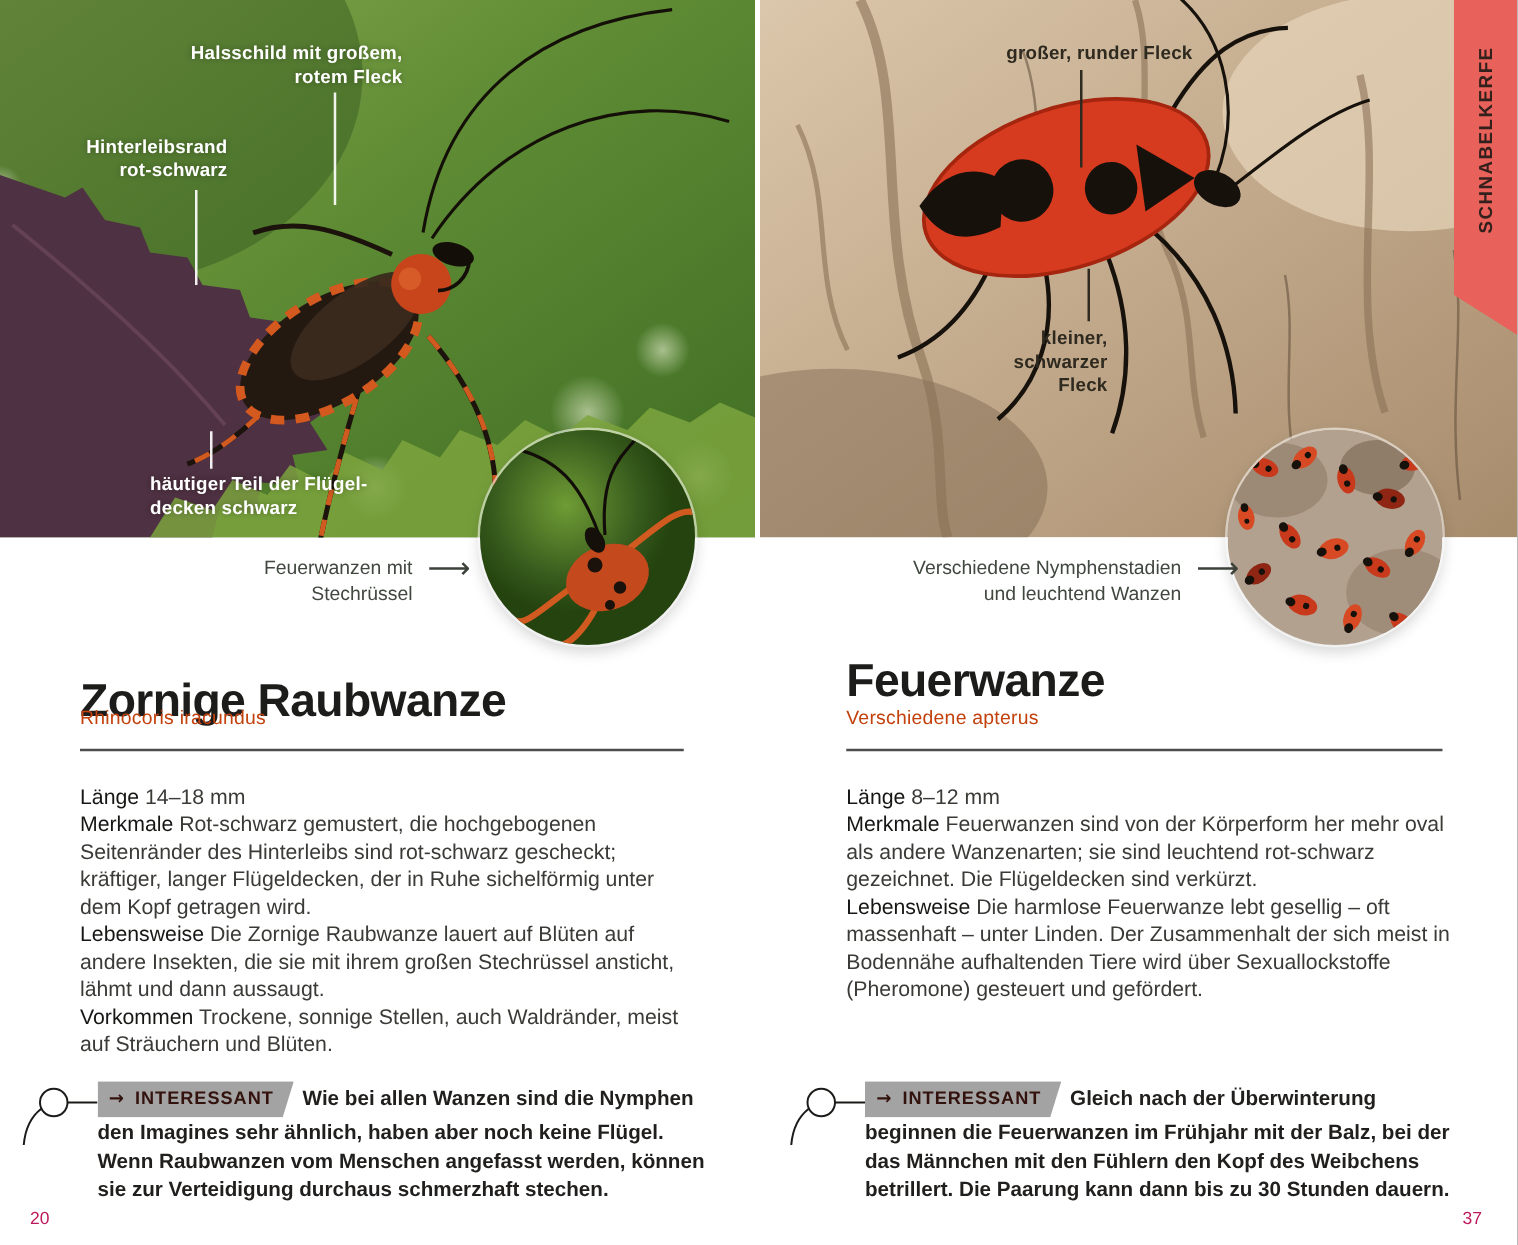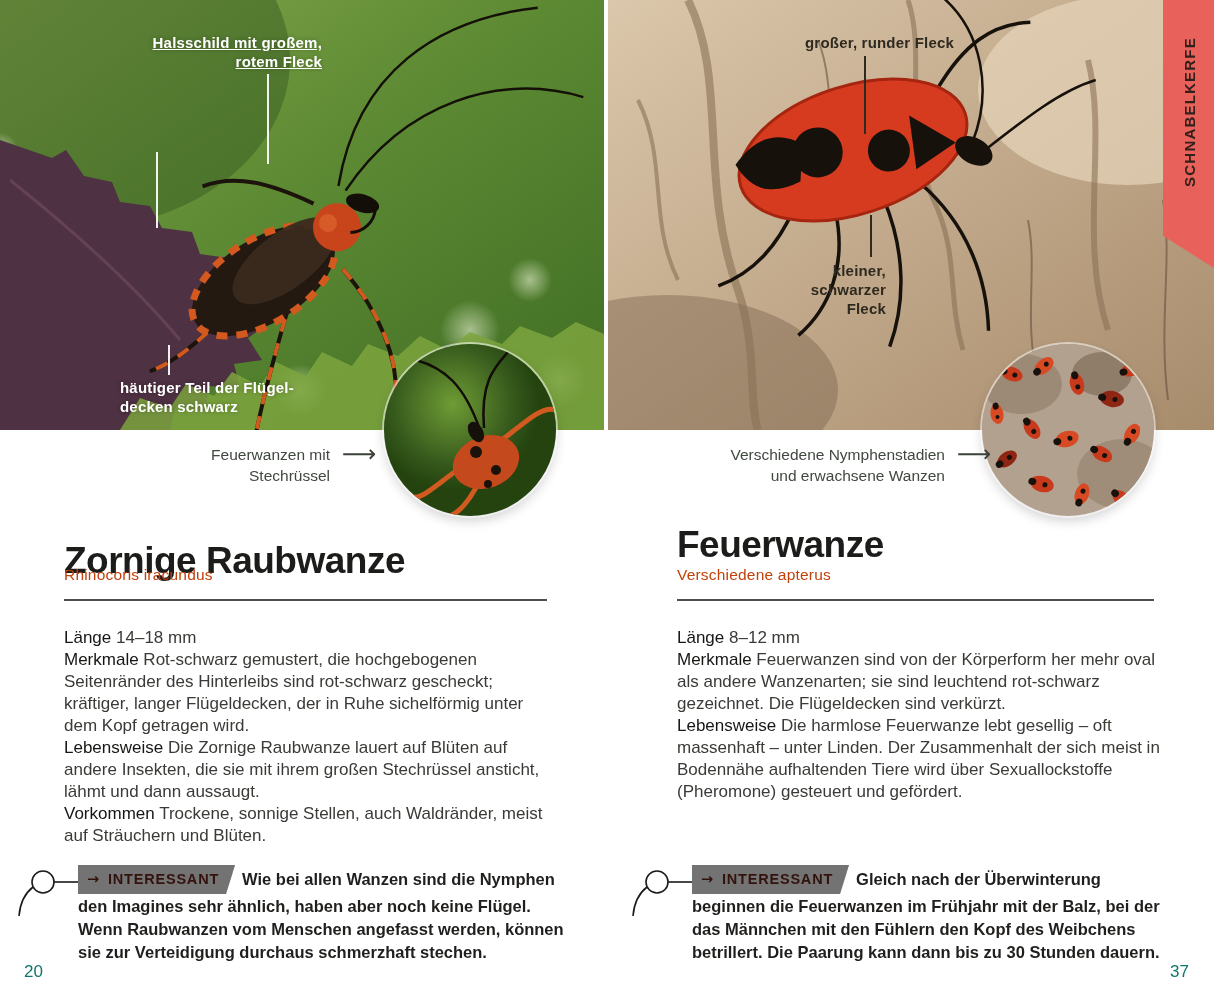--- a/index.html
+++ b/index.html
@@ -22,30 +22,30 @@
   .cap-right{text-align:right;}
   .cap-arrow{position:absolute;color:#3c423a;font-size:24px;font-family:"DejaVu Sans",sans-serif;}
   .title{position:absolute;font-size:37px;font-weight:800;letter-spacing:-.5px;color:#1c1c1a;}
   .subtitle{position:absolute;font-size:15.5px;color:#c2410c;letter-spacing:.2px;}
   .rule{position:absolute;height:2px;background:#4d4d4b;}
   .body-col{position:absolute;top:627px;font-size:17px;line-height:22px;color:#3a3a37;}
   .body-col p{margin:0;}
   .body-col b{color:#161614;font-weight:400;}
   .interessant{position:absolute;top:866px;font-size:16.5px;line-height:23px;font-weight:700;color:#201f1d;}
   .interessant p{margin:0;}
-  .badge{display:inline-block;background:#737373;color:#33120d;font-size:14.5px;font-weight:800;
+  .badge{display:inline-block;background:#a3a3a3;color:#33120d;font-size:14.5px;font-weight:800;
          letter-spacing:.8px;padding:3px 16px 3px 9px;margin-right:7px;position:relative;top:-1px;
          clip-path:polygon(0 0,100% 0,calc(100% - 9px) 100%,0 100%);}
   .badge .arr{margin-right:8px;font-family:"DejaVu Sans",sans-serif;font-weight:700;}
   .squiggle{position:absolute;}
   .tab{position:absolute;right:0;top:0;width:51px;height:268px;background:#e8615a;
        clip-path:polygon(0 0,100% 0,100% 100%,0 88%);}
   .tab span{position:absolute;left:50%;top:112px;transform:translate(-50%,-50%) rotate(-90deg);
             white-space:nowrap;font-size:15px;font-weight:700;letter-spacing:1.2px;color:#33201c;}
-  .pagenum{position:absolute;bottom:14px;font-size:17px;color:#0f766e;}
+  .pagenum{position:absolute;bottom:14px;font-size:14px;color:#be185d;}
 </style>
 </head>
 <body>
 
 <div class="page">
 
   <div class="photo photo-left">
     <svg viewBox="0 0 604 430" preserveAspectRatio="none">
       <defs>
         <linearGradient id="lg1" x1="0" y1="0" x2="1" y2="1">
@@ -86,25 +86,29 @@
         <ellipse cx="-55" cy="35" rx="80" ry="42" fill="#241911" transform="rotate(-20 -55 35)"></ellipse>
         <ellipse cx="-55" cy="35" rx="80" ry="42" fill="none" stroke="#d3591f" stroke-width="7" stroke-dasharray="11 9" transform="rotate(-20 -55 35)"></ellipse>
         <ellipse cx="-30" cy="20" rx="62" ry="28" fill="#3a2a1e" opacity=".95" transform="rotate(-25 -30 20)"></ellipse>
         <circle cx="28" cy="-2" r="24" fill="#c8451c"></circle>
         <circle cx="20" cy="-8" r="9" fill="#e06a30" opacity=".6"></circle>
         <ellipse cx="58" cy="-20" rx="17" ry="9" fill="#140e09" transform="rotate(28 58 -20)"></ellipse>
         <path d="M70,-14 C66,2 52,8 40,6" stroke="#140e09" stroke-width="3" fill="none"></path>
       </g>
     </svg>
 
-    <div class="ann ann-white cap-right" style="left:118px;top:33px;width:204px;text-decoration:underline;">
+    <div class="ann ann-white cap-right" style="left:118px;top:33px;width:204px;">
       <div>Halsschild mit großem,</div>
       <div>rotem Fleck</div>
     </div>
     <div class="callout white" style="left:267px;top:74px;height:90px;"></div>
+    <div class="ann ann-white cap-right" style="left:40px;top:108px;width:142px;">
+      <div>Hinterleibsrand</div>
+      <div>rot-schwarz</div>
+    </div>
     <div class="callout white" style="left:156px;top:152px;height:76px;"></div>
     <div class="ann ann-white" style="left:120px;top:378px;width:240px;">
       <div>häutiger Teil der Flügel-</div>
       <div>decken schwarz</div>
     </div>
     <div class="callout white" style="left:168px;top:345px;height:30px;"></div>
   </div>
 
   <div class="photo photo-right">
     <svg viewBox="0 0 606 430" preserveAspectRatio="none">
@@ -271,21 +275,21 @@
   </div>
 
   <div class="caption cap-right" style="left:115px;top:444px;width:215px;">
     <div>Feuerwanzen mit</div>
     <div>Stechrüssel</div>
   </div>
   <div class="cap-arrow" style="left:342px;top:440px;">⟶</div>
 
   <div class="caption cap-right" style="left:690px;top:444px;width:255px;">
     <div>Verschiedene Nymphenstadien</div>
-    <div>und erwachsene Wanzen</div>
+    <div>und leuchtend Wanzen</div>
   </div>
   <div class="cap-arrow" style="left:957px;top:440px;">⟶</div>
 
   <h1 class="title" style="left:64px;top:540px;margin:0;">Zornige Raubwanze</h1>
   <div class="subtitle" style="left:64px;top:566px;">Rhinocoris iracundus</div>
   <div class="rule" style="left:64px;top:599px;width:483px;"></div>
 
   <div class="body-col" style="left:64px;width:497px;">
     <p><b>Länge</b> <span>14–18 mm</span></p>
     <p><b>Merkmale</b> <span>Rot-schwarz gemustert, die hochgebogenen Seitenränder des Hinterleibs sind rot-schwarz gescheckt; kräftiger, langer Flügeldecken, der in Ruhe sichelförmig unter dem Kopf getragen wird.</span></p>

